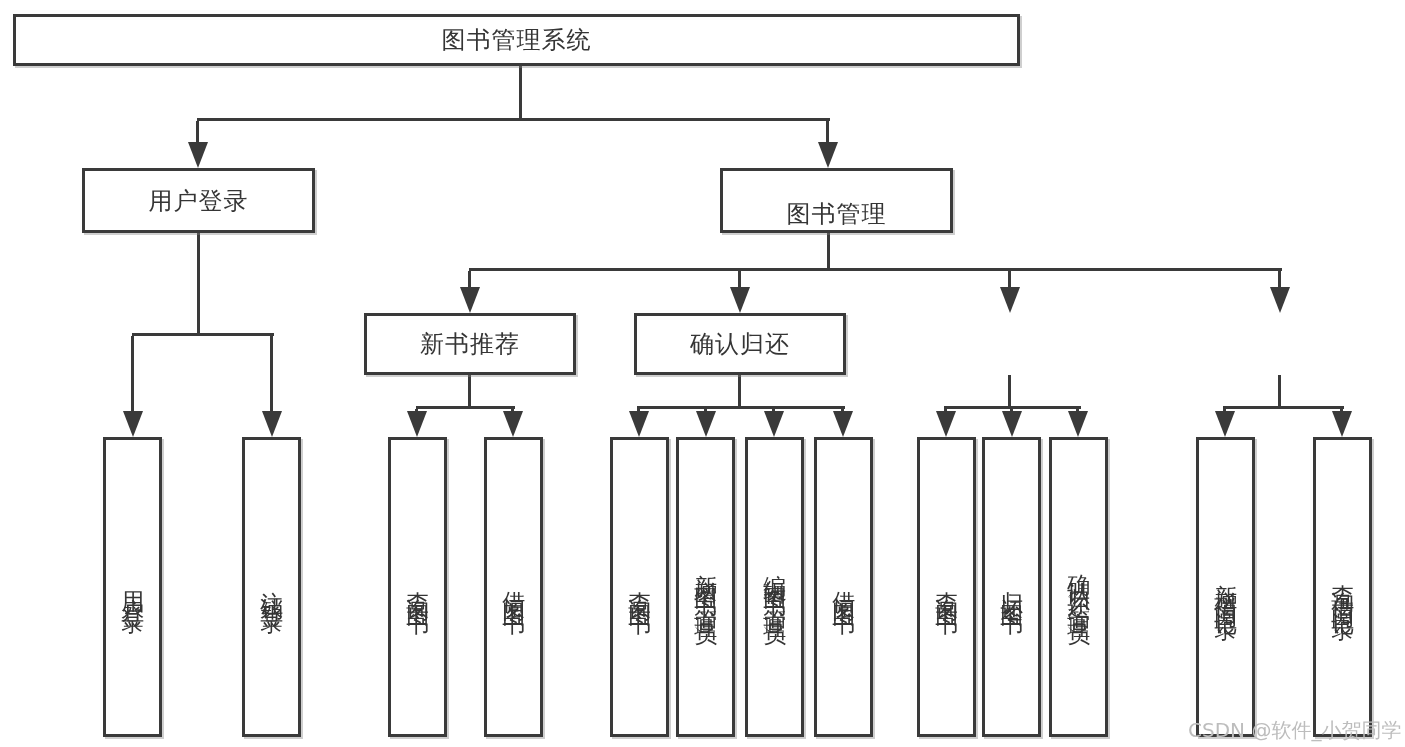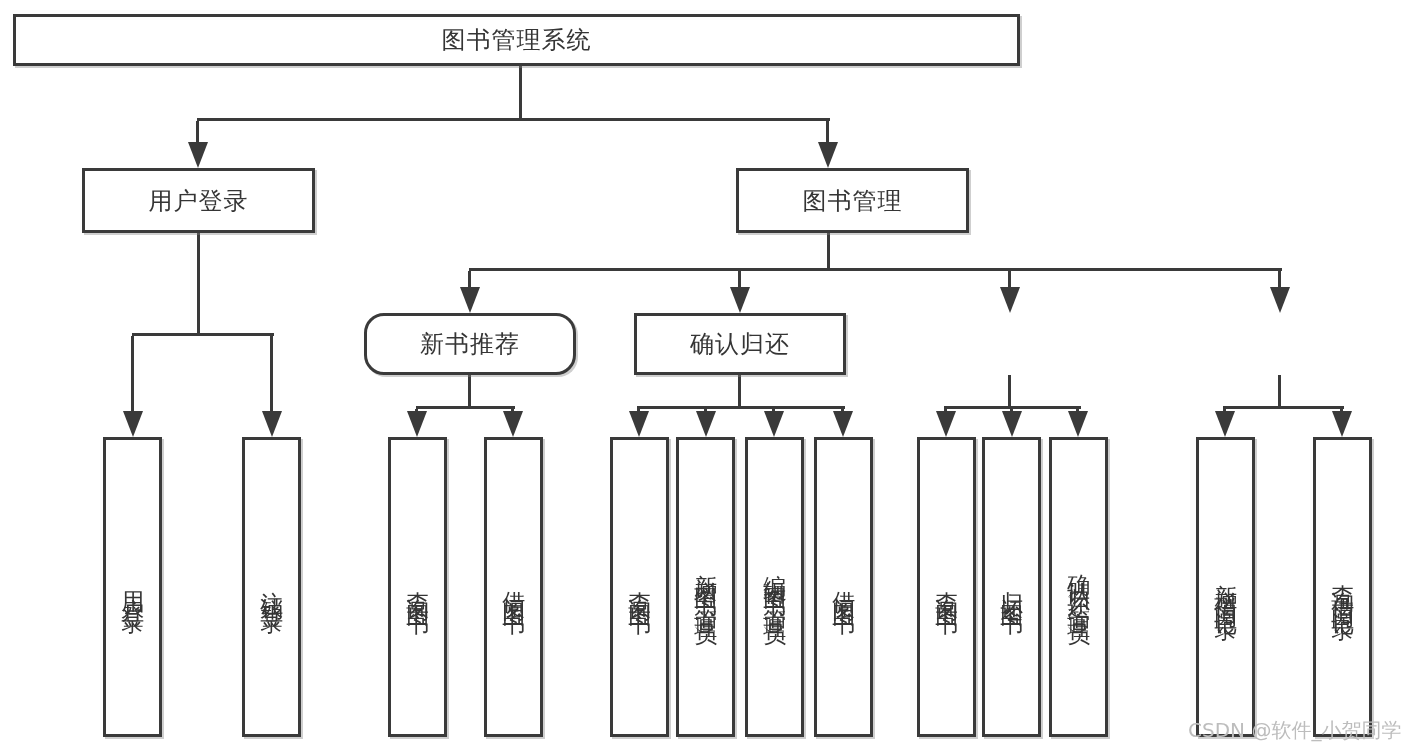--- a/index.html
+++ b/index.html
@@ -109,25 +109,25 @@
       <div class="arrow" style="left: 1332px; top: 411px;"></div>
     </div>
 
   <div class="box hbox" style="left:13px;top:14px;width:1007px;height:52px;">
     <span>图书管理系统</span>
   </div>
 
   <div class="box hbox" style="left:82px;top:168px;width:233px;height:65px;">
     <span>用户登录</span>
   </div>
-  <div class="box hbox" style="left:736px;top:168px;width:233px;height:65px;">
+  <div class="box hbox" style="left:720px;top:168px;width:233px;height:65px;align-items:flex-end;">
     <span>图书管理</span>
   </div>
 
-  <div class="box hbox" style="left:364px;top:313px;width:212px;height:62px;border-radius:20px;">
+  <div class="box hbox" style="left:364px;top:313px;width:212px;height:62px;">
     <span>新书推荐</span>
   </div>
   <div class="box hbox" style="left:634px;top:313px;width:212px;height:62px;">
     <span>确认归还</span>
   </div>
 
   <div class="box vbox" style="left:103px;top:437px;width:59px;height:300px;">
     <span>用户登录</span>
   </div>
   <div class="box vbox" style="left:242px;top:437px;width:59px;height:300px;">

